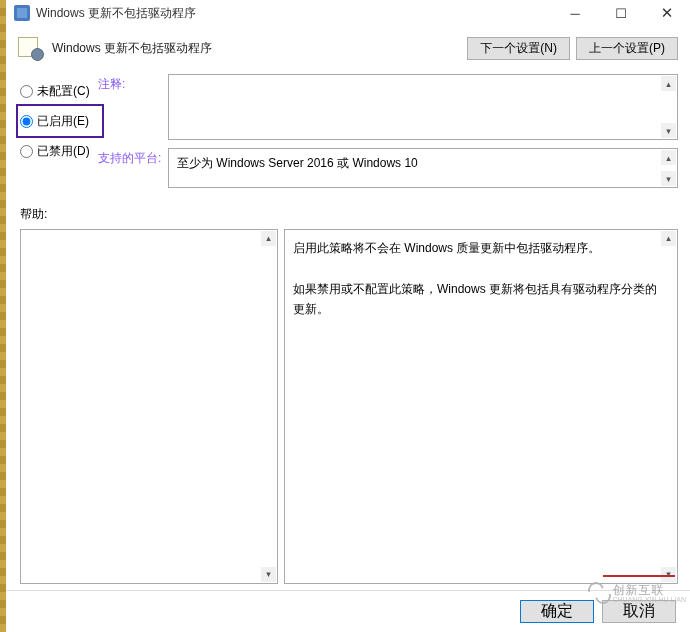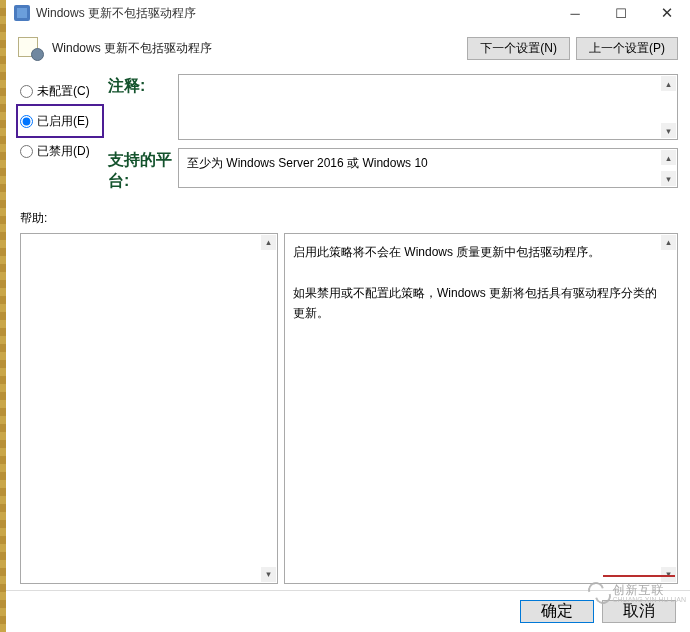--- a/index.html
+++ b/index.html
@@ -21,28 +21,28 @@
     
     .header-row { height: 44px; display: flex; align-items: center; padding: 4px 12px 4px 10px; }
     .header-icon { width: 28px; height: 26px; margin-right: 8px; position: relative; }
     .header-icon .note { position: absolute; left: 2px; top: 2px; width: 20px; height: 20px; background: #fffef2; border: 1px solid #b8b083; }
     .header-icon .gear { position: absolute; right: 0; bottom: 0; width: 13px; height: 13px; border-radius: 50%; background: #7088a0; border: 1px solid #55697d; }
     .header-title { font-size: 12px; color: #222; }
     .header-spacer { flex: 1; }
     .nav-btn { height: 23px; padding: 0 12px; border: 1px solid #adadad; background: #e1e1e1; font-size: 12px; margin-left: 6px; display: flex; align-items: center; cursor: pointer; }
 
     
-    .upper { display: flex; padding: 4px 12px 0 14px; gap: 10px; }
+    .upper { display: flex; padding: 4px 12px 0 14px; }
     .radio-col { width: 78px; padding-top: 4px; }
     .radio-opt { display: flex; align-items: center; height: 26px; font-size: 12px; }
     .radio-opt input { margin-right: 4px; }
     .highlighted { border: 2px solid #4c1d95; padding: 2px 11px 2px 2px; margin-left: -4px; margin-right: -6px; }
     .fields-col { flex: 1; }
     .field-row { display: flex; margin-bottom: 8px; }
-    .field-label { width: 70px; padding-top: 2px; font-size: 16px; color: #14532d; font-weight: bold; }
+    .field-label { width: 70px; padding-top: 2px; font-size: 12px; color: #8b5cf6; }
     .field-box { flex: 1; border: 1px solid #a9a9a9; background: #fff; position: relative; }
     .comment-box { height: 66px; }
     .platform-box { height: 40px; padding: 6px 8px; font-size: 12px; }
     .vscroll-up { position: absolute; right: 1px; top: 1px; width: 15px; height: 15px; background: #f0f0f0; display: flex; align-items: center; justify-content: center; font-size: 9px; color: #555; }
     .vscroll-down { position: absolute; right: 1px; bottom: 1px; width: 15px; height: 15px; background: #f0f0f0; display: flex; align-items: center; justify-content: center; font-size: 9px; color: #555; }
 
     
     .lower-labels { display: flex; padding: 10px 12px 2px 14px; }
     .lower-lbl-left { width: 266px; font-size: 12px; }
     .lower-lbl-right { font-size: 12px; }

